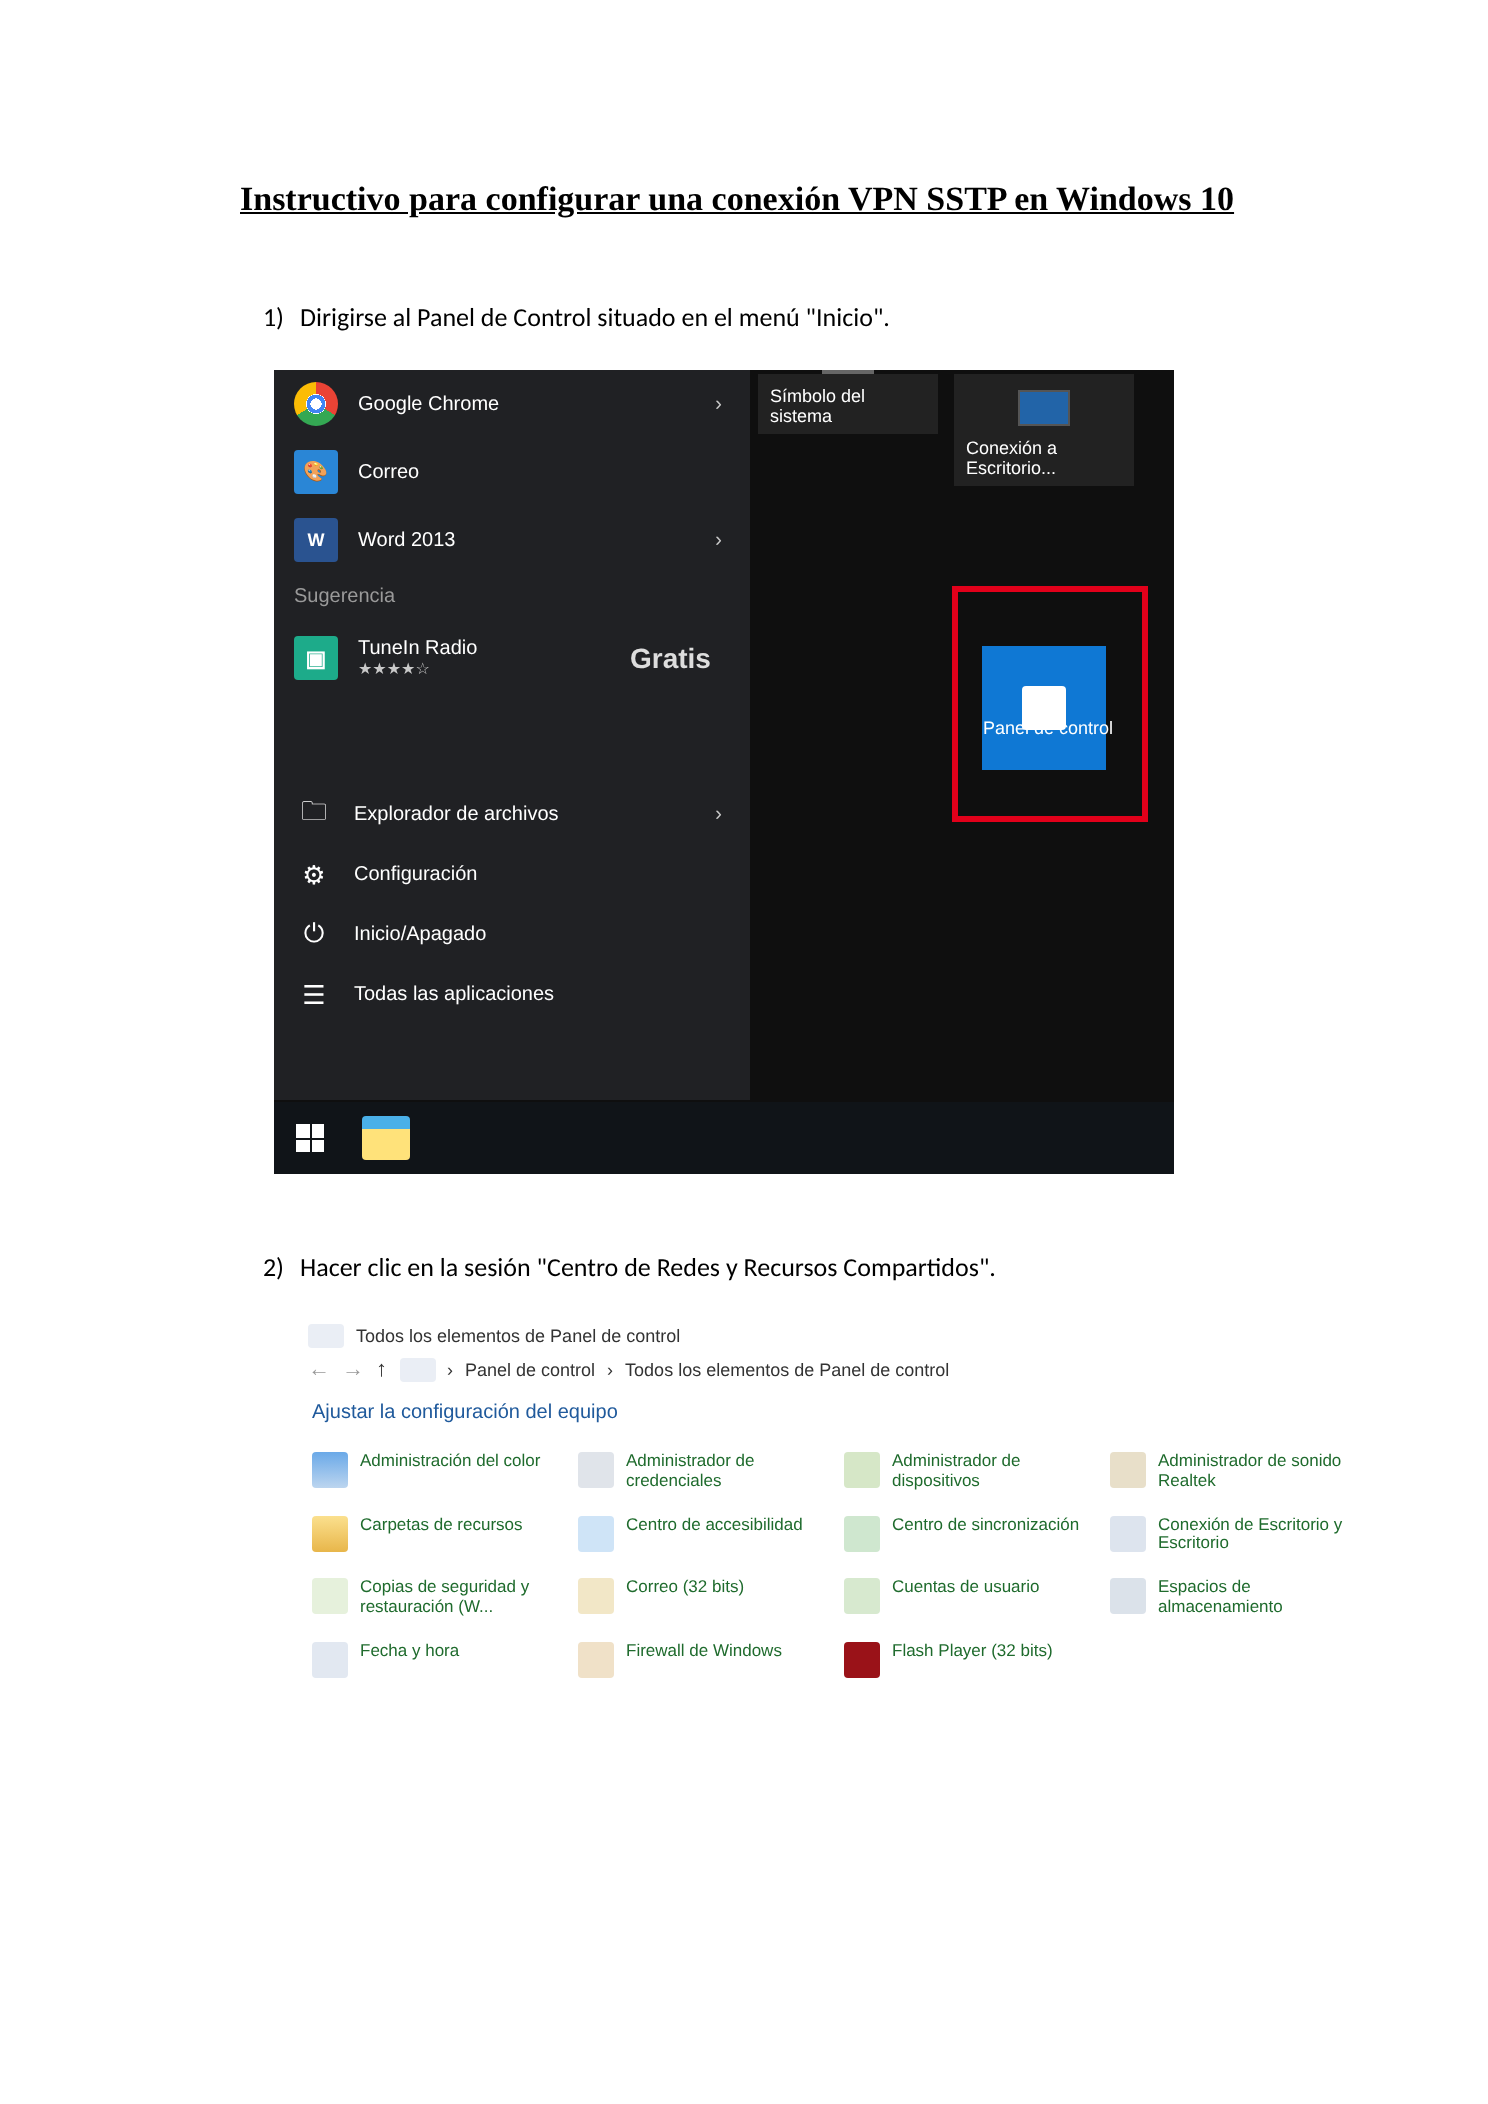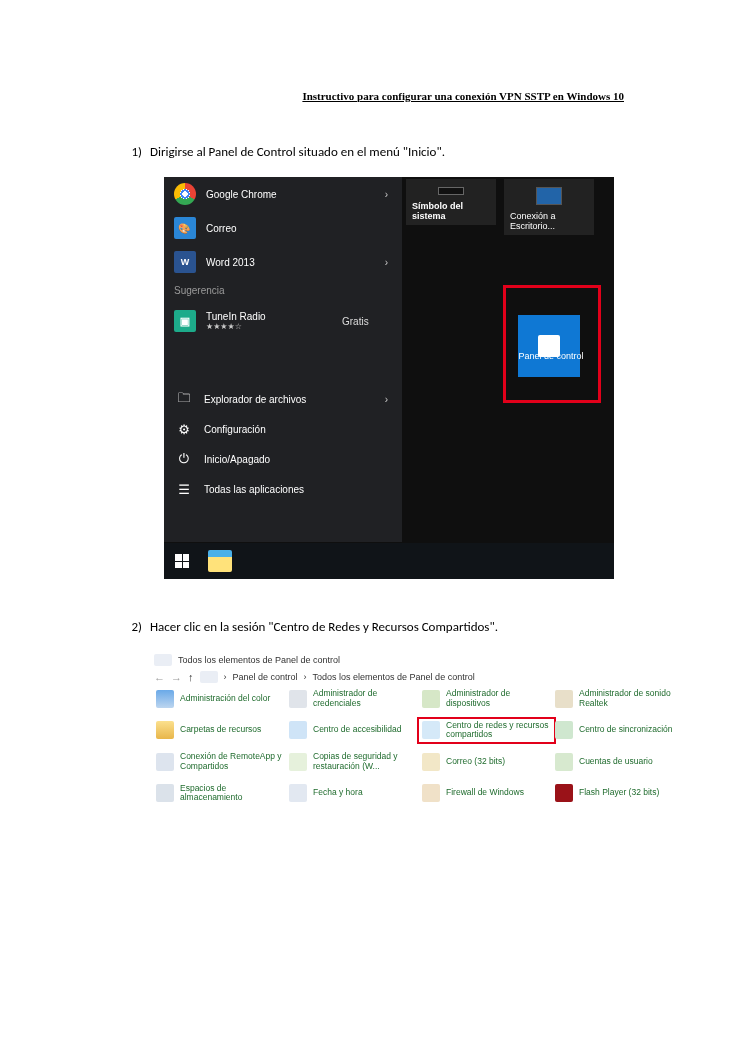--- a/index.html
+++ b/index.html
@@ -10,25 +10,25 @@
     font-family: "Segoe UI", Calibri, Arial, sans-serif;
     color: #000;
   }
   .page {
     width: 744px;
     height: 1052px;
     padding: 90px 120px 60px 120px;
     box-sizing: border-box;
   }
   .doc-title {
-    text-align: right;
+    text-align: left;
     font-family: "Times New Roman", serif;
     font-weight: bold;
     text-decoration: underline;
-    font-size: 11px;
+    font-size: 17px;
     margin-bottom: 42px;
   }
   .step {
     display: flex;
     font-size: 13px;
     margin-bottom: 18px;
   }
   .step-num {
     width: 22px;
     flex: 0 0 22px;
@@ -36,21 +36,21 @@
     padding-right: 8px;
   }
   .step-text {
     flex: 1;
   }
 
   
   .shot1 {
     width: 450px;
     height: 402px;
-    margin-left: 44px;
+    margin-left: 17px;
     margin-bottom: 40px;
     background: #0f0f0f;
     position: relative;
     font-family: "Segoe UI", Arial, sans-serif;
     color: #fff;
     font-size: 10px;
     overflow: hidden;
   }
   .sm-left {
     position: absolute;
@@ -107,21 +107,21 @@
     color:#fff;
     font-size:9px;
     padding:4px 6px;
     box-sizing:border-box;
     display:flex;
     flex-direction:column;
     justify-content:flex-end;
     position:absolute;
   }
   .tile .tile-ic { width:24px; height:24px; margin: 4px auto 6px auto; background:#111; border:1px solid #555;}
-  .t-ss { left:242px; top:2px; width:90px; height:46px;font-weight:bold;}
+  .t-ss { left:242px; top:2px; width:90px; height:30px;}
   .t-rd { left:340px; top:2px; width:90px; height:56px;}
   .red-box { position:absolute; border:3px solid #e2001a; }
   .rb-cp { left:339px; top:108px; width:92px; height:112px; }
   .cp-tile {
     position:absolute;
     left:354px; top:138px; width:62px; height:62px;
     background:#0f78d4;
     display:flex; align-items:center; justify-content:center;
   }
   .cp-lbl { position:absolute; left:344px; top:174px; width:86px; text-align:center; font-size:9px; color:#fff; }
@@ -159,30 +159,30 @@
   .crumb { color:#333;}
   .cp-sub { color:#205a9c; font-size:10px; padding: 4px 6px 14px 6px;}
   .cp-grid {
     display:grid;
     grid-template-columns: repeat(4, 1fr);
     column-gap: 4px;
     row-gap: 12px;
     padding: 0 6px 8px 6px;
   }
   .cp-item {
-    display:flex; align-items:center; gap:6px;
+    display:flex; align-items:flex-start; gap:6px;
     font-size:8.5px;
     line-height:1.15;
   }
   .cp-item .txt { color:#1f6b2d; }
   .cp-ic {
     width:18px;height:18px;flex:0 0 18px;border-radius:2px;background:#ccd; display:flex;align-items:center;justify-content:center;font-size:10px;
   }
   .hl { border:2px solid #e2001a; padding:2px 3px; margin:-4px -5px; }
-  .gratis { position:absolute; left:178px; font-size:10px; color:#ddd; }
+  .gratis { position:absolute; left:178px; font-size:14px; color:#ddd;font-weight:bold; }
 
   
   .ic-screen{background:linear-gradient(#6aa9e8,#bcd5ef);}
   .ic-key{background:#e0e4ea;}
   .ic-gear{background:#d6e7c7;}
   .ic-folder{background:linear-gradient(#fbe08e,#e8b64a);}
   .ic-access{background:#cfe4f7;}
   .ic-net{background:#d5e9f8;}
   .ic-sync{background:#cfe7cf;}
   .ic-remote{background:#dde4ee;}
@@ -302,20 +302,21 @@
       <span class="nav-arrow">←</span>
       <span class="nav-arrow">→</span>
       <span class="nav-arrow" style="color:#333;">↑</span>
       <span class="cp-ic ic-cp" style="width:12px;height:12px;"></span>
       <span>›</span>
       <span class="crumb">Panel de control</span>
       <span>›</span>
       <span class="crumb">Todos los elementos de Panel de control</span>
     </div>
 
+    <div class="cp-sub">Ajustar la configuración del equipo</div>
 
     <div class="cp-grid" id="cp-grid">
 
     <div class="cp-item">
           <div class="cp-ic ic-screen"></div>
           <span class="txt">Administración del color</span>
         </div>
         <div class="cp-item">
           <div class="cp-ic ic-key"></div>
           <span class="txt">Administrador de credenciales</span>
@@ -329,31 +330,27 @@
           <span class="txt">Administrador de sonido Realtek</span>
         </div>
         <div class="cp-item">
           <div class="cp-ic ic-folder"></div>
           <span class="txt">Carpetas de recursos</span>
         </div>
         <div class="cp-item">
           <div class="cp-ic ic-access"></div>
           <span class="txt">Centro de accesibilidad</span>
         </div>
-        <div class="cp-item hl">
-          <div class="cp-ic ic-net"></div>
-          <span class="txt">Centro de redes y recursos compartidos</span>
-        </div>
         <div class="cp-item">
           <div class="cp-ic ic-sync"></div>
           <span class="txt">Centro de sincronización</span>
         </div>
         <div class="cp-item">
           <div class="cp-ic ic-remote"></div>
-          <span class="txt">Conexión de RemoteApp y Compartidos</span>
+          <span class="txt">Conexión de Escritorio y Escritorio</span>
         </div>
         <div class="cp-item">
           <div class="cp-ic ic-backup"></div>
           <span class="txt">Copias de seguridad y restauración (W...</span>
         </div>
         <div class="cp-item">
           <div class="cp-ic ic-mail"></div>
           <span class="txt">Correo (32 bits)</span>
         </div>
         <div class="cp-item">

